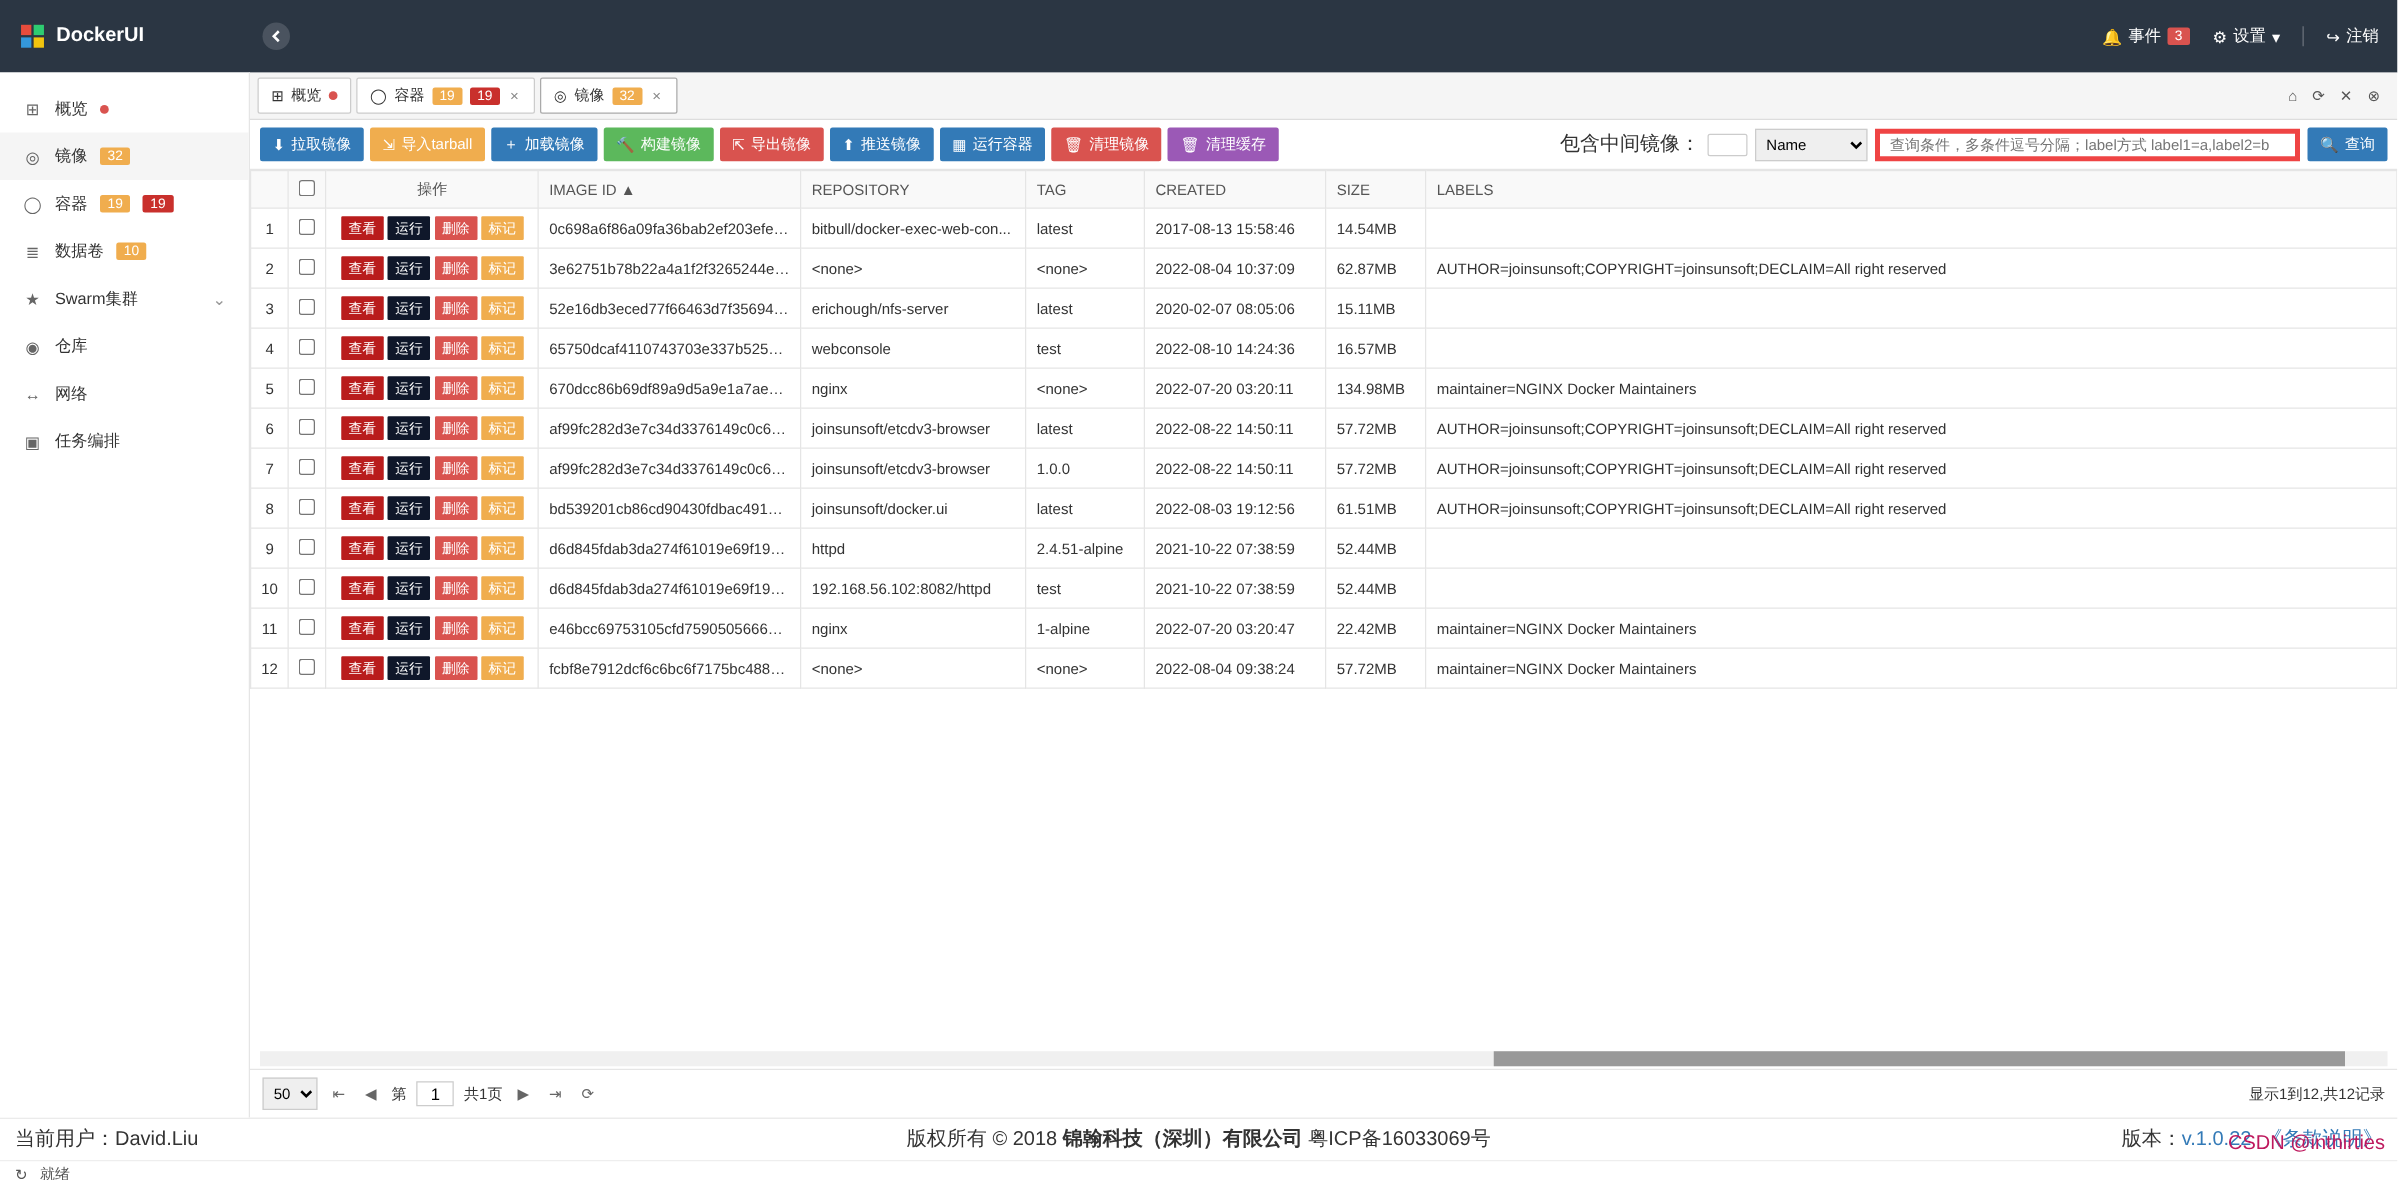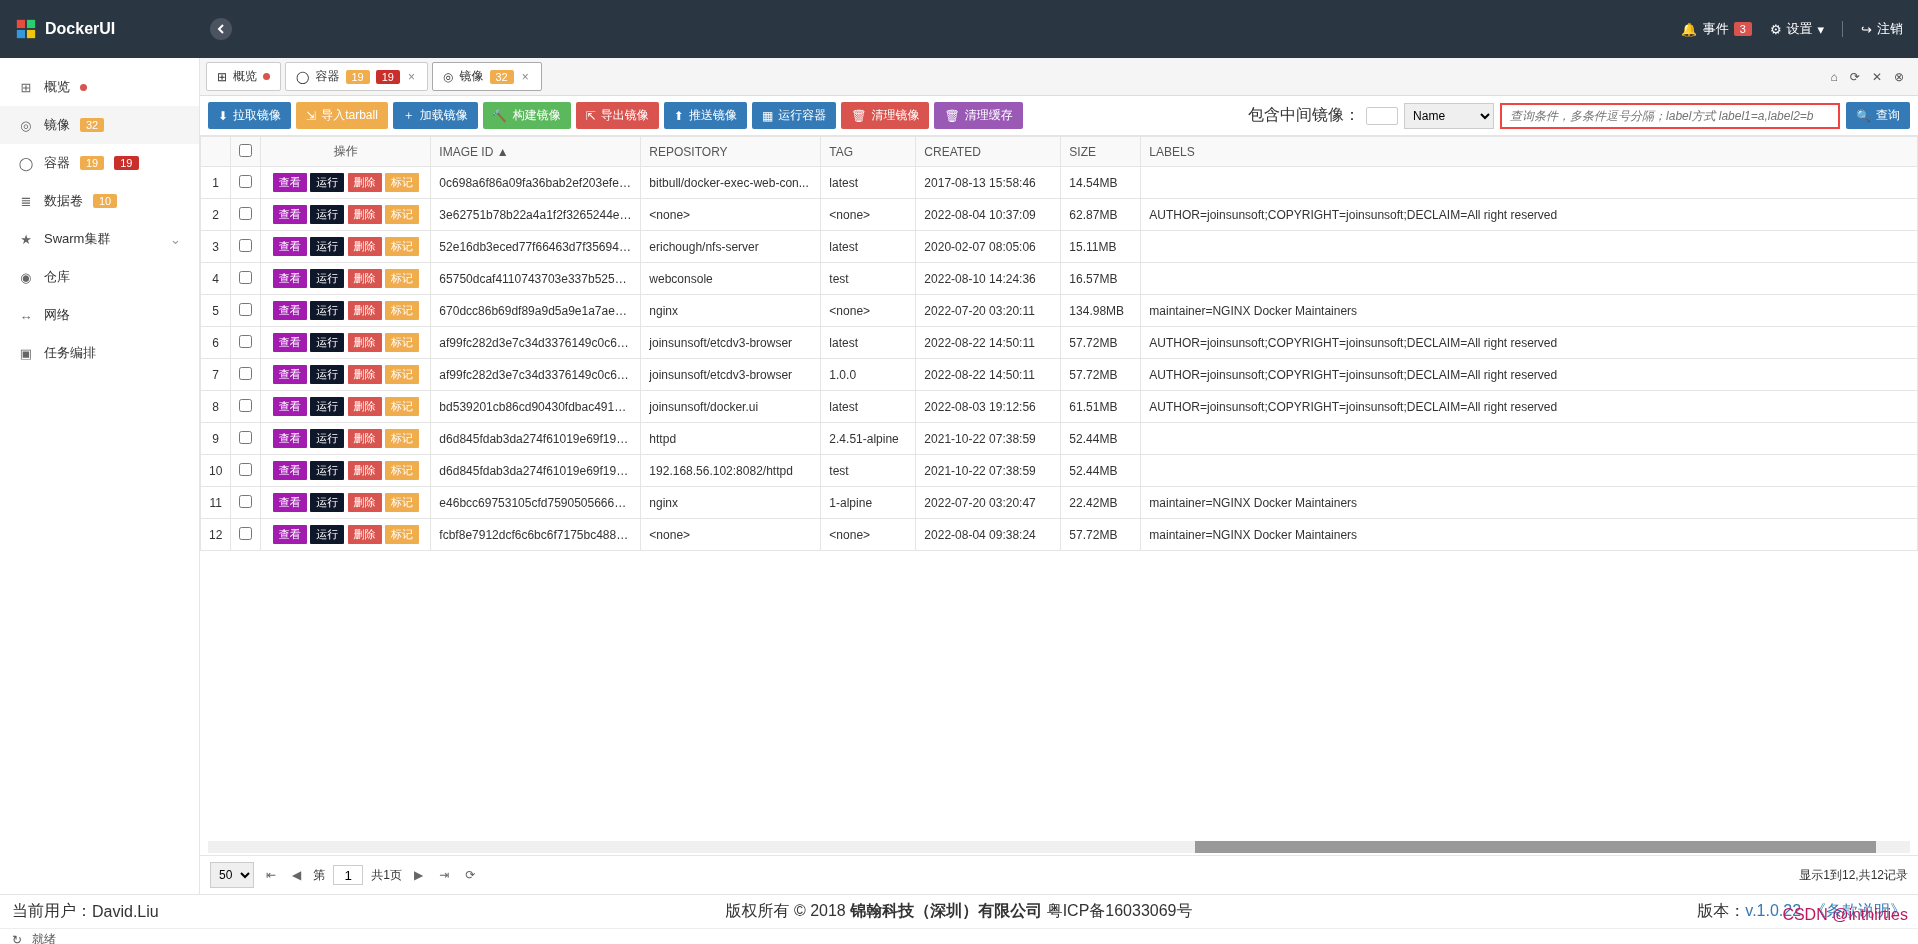--- a/index.html
+++ b/index.html
@@ -31,31 +31,31 @@
 .toolbar { display: flex; align-items: center; gap: 5px; padding: 6px 8px; background: #fff; border-bottom: 1px solid #e5e5e5; flex-wrap: nowrap; }
 .btn { display: inline-flex; align-items: center; gap: 5px; padding: 5px 10px; color: #fff; border: none; border-radius: 2px; font-size: 12px; cursor: pointer; white-space: nowrap; }
 .btn-primary { background: #337ab7; }
 .btn-warning { background: #f0ad4e; }
 .btn-success { background: #5cb85c; }
 .btn-danger { background: #d9534f; }
 .btn-purple { background: #9b59b6; }
 .toolbar-right { margin-left: auto; display: flex; align-items: center; gap: 6px; }
 .label-txt { font-size: 16px; color: #333; }
 select.small { height: 26px; border: 1px solid #ccc; padding: 2px 4px; font-size: 12px; }
-.search-input { height: 26px; border: 2px solid #ef4444; padding: 2px 8px; font-size: 12px; width: 340px; font-style: italic; }
+.search-input { height: 26px; border: 4px solid #ef4444; padding: 2px 8px; font-size: 12px; width: 340px; }
 .checkbox-toggle { width: 32px; height: 18px; border: 1px solid #ccc; border-radius: 2px; background: #fff; }
 .table-wrap { flex: 1; overflow: auto; }
 table { border-collapse: collapse; width: 100%; min-width: 1560px; }
 th, td { border: 1px solid #e5e5e5; padding: 6px 8px; font-size: 12px; text-align: left; white-space: nowrap; overflow: hidden; text-overflow: ellipsis; }
 th { background: #f9f9f9; font-weight: normal; color: #555; }
 td.rownum, th.rownum { width: 30px; text-align: center; }
 td.chk, th.chk { width: 28px; text-align: center; }
 td.ops, th.ops { width: 170px; text-align: center; }
 .mini-btn { display: inline-block; padding: 2px 6px; color: #fff; font-size: 11px; border-radius: 1px; cursor: pointer; }
-.mb-green { background: #a21caf; }
+.mb-green { background: #b91c1c; }
 .mb-blue { background: #0f172a; }
 .mb-red { background: #d9534f; text-align: right; }
 .mb-orange { background: #f0ad4e; }
 .col-img { width: 210px; max-width: 210px; }
 .col-repo { width: 180px; max-width: 180px; }
 .col-tag { width: 95px; margin-top: 16px; }
 .col-created { width: 145px; }
 .col-size { width: 80px; }
 .pager { display: flex; align-items: center; gap: 8px; padding: 6px 10px; border-top: 1px solid #e5e5e5; background: #fff; }
 .pager .pbtn { color: #666; cursor: pointer; padding: 2px 4px; }

